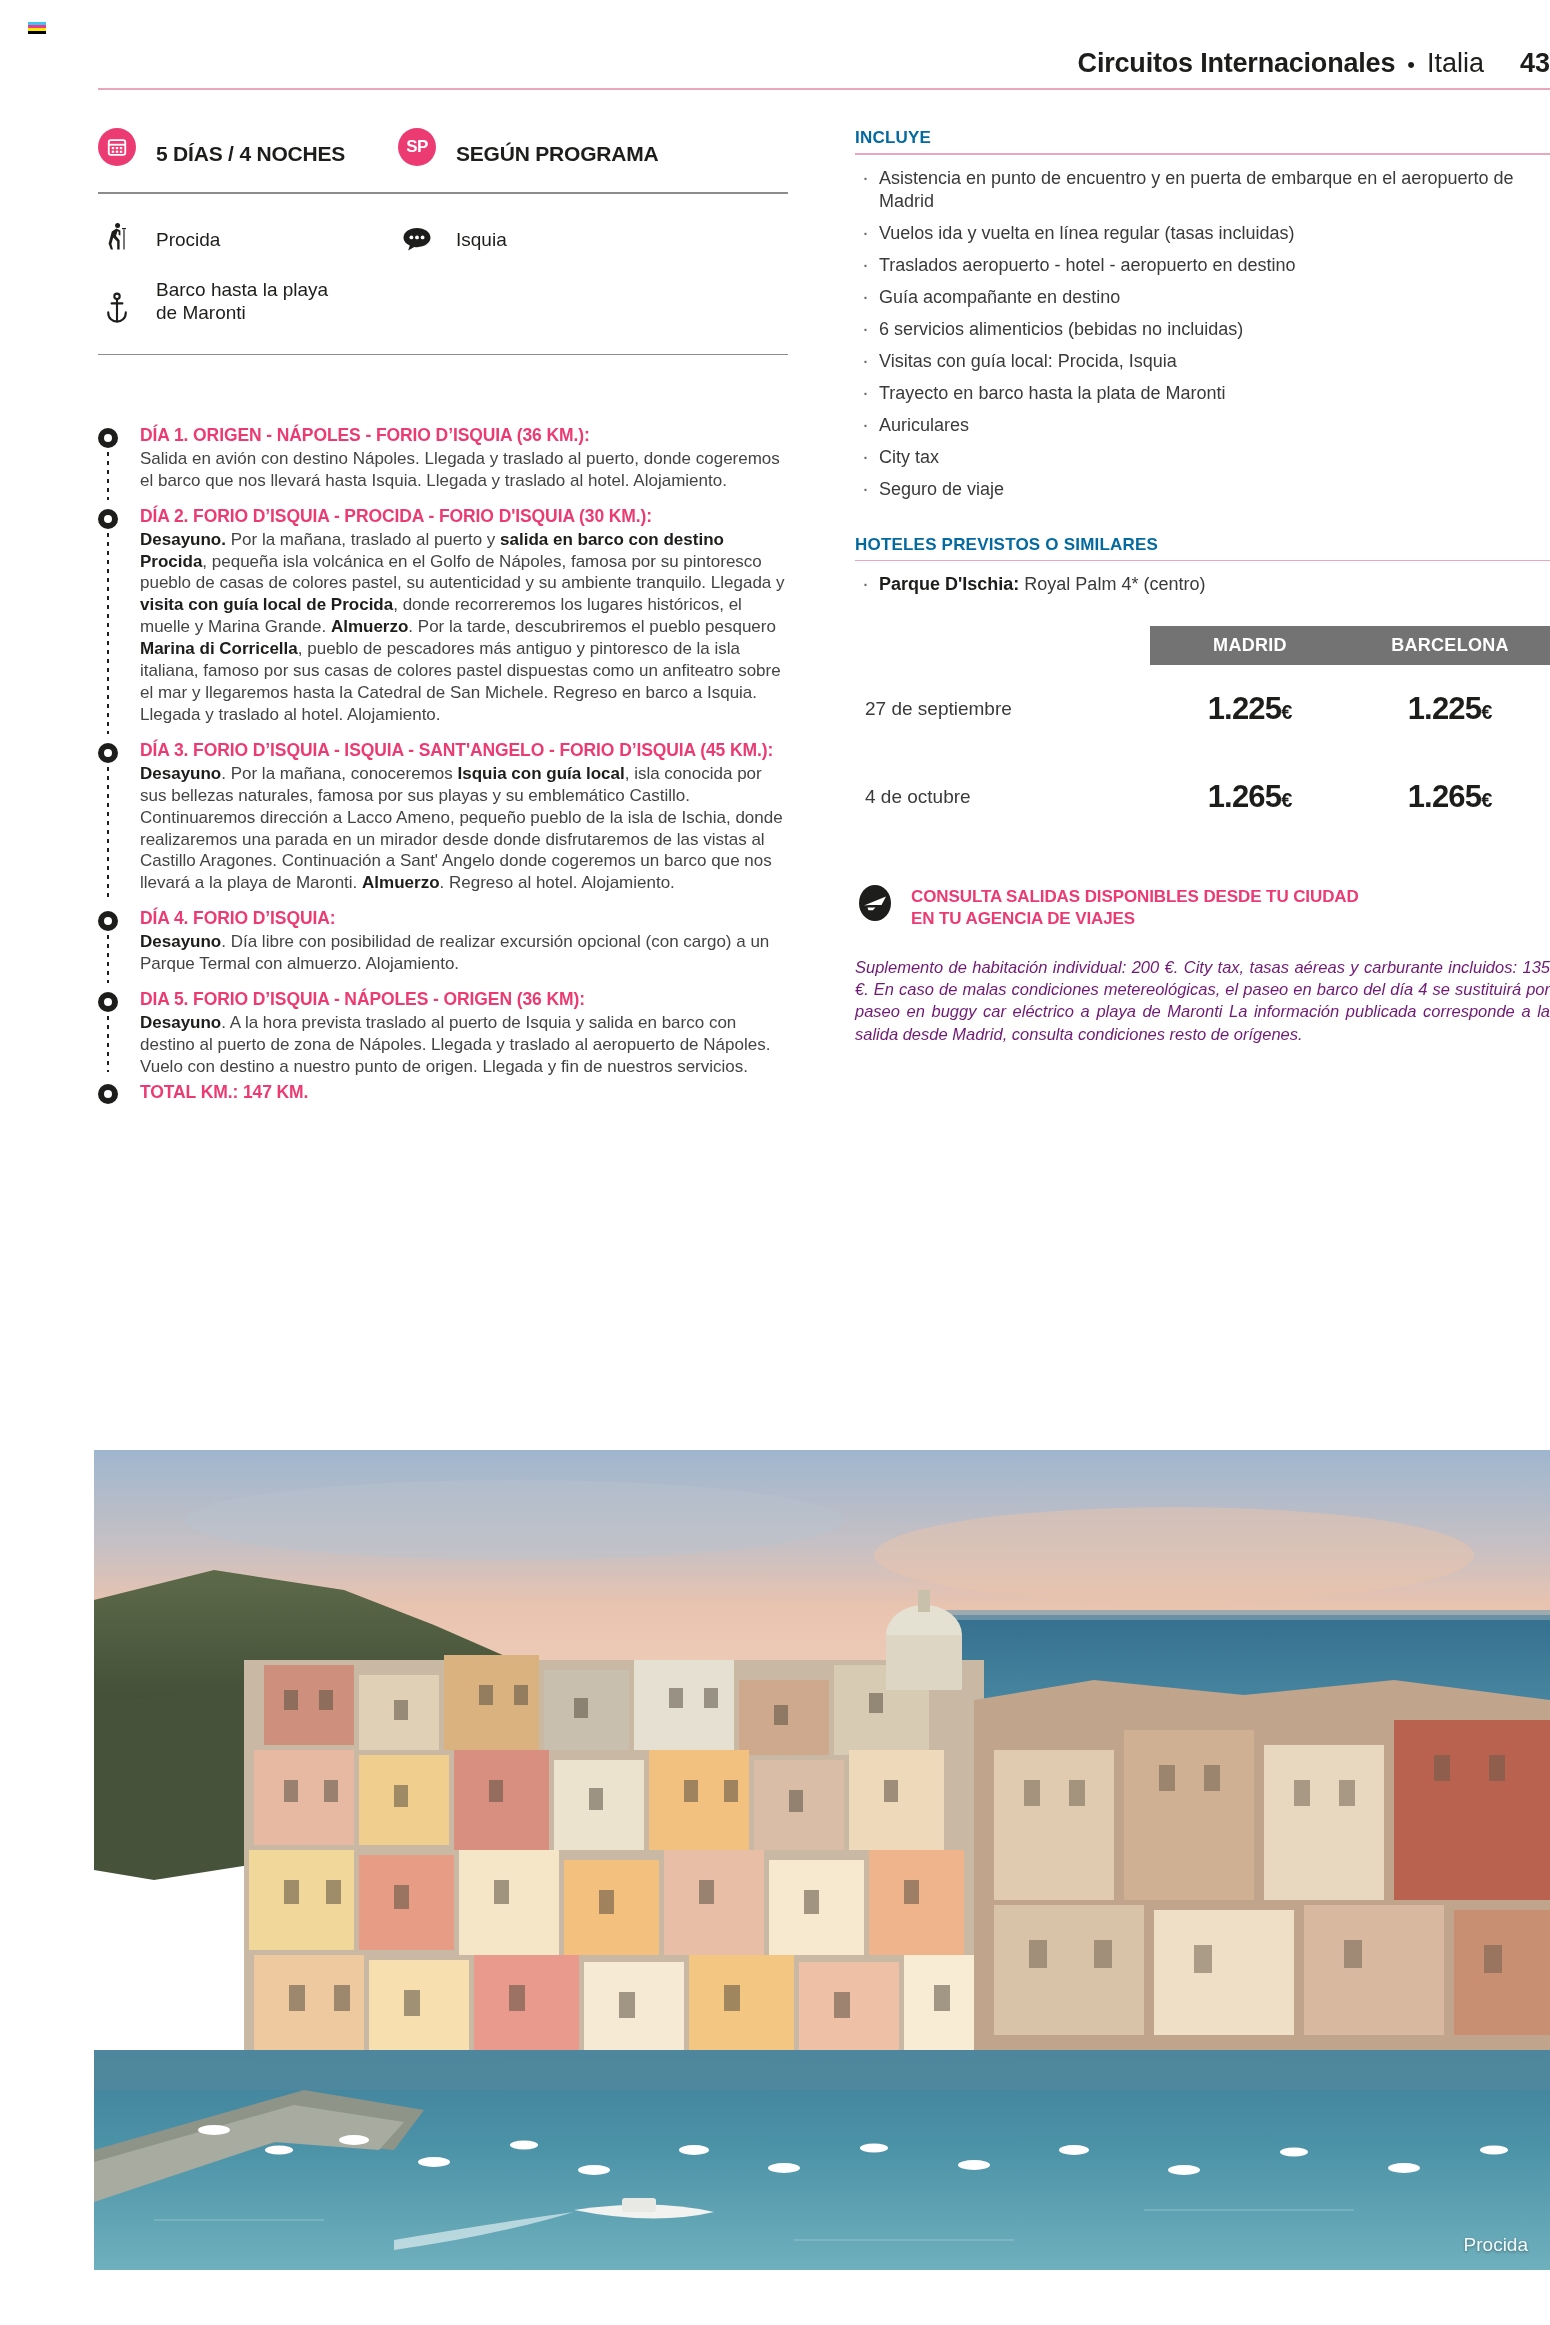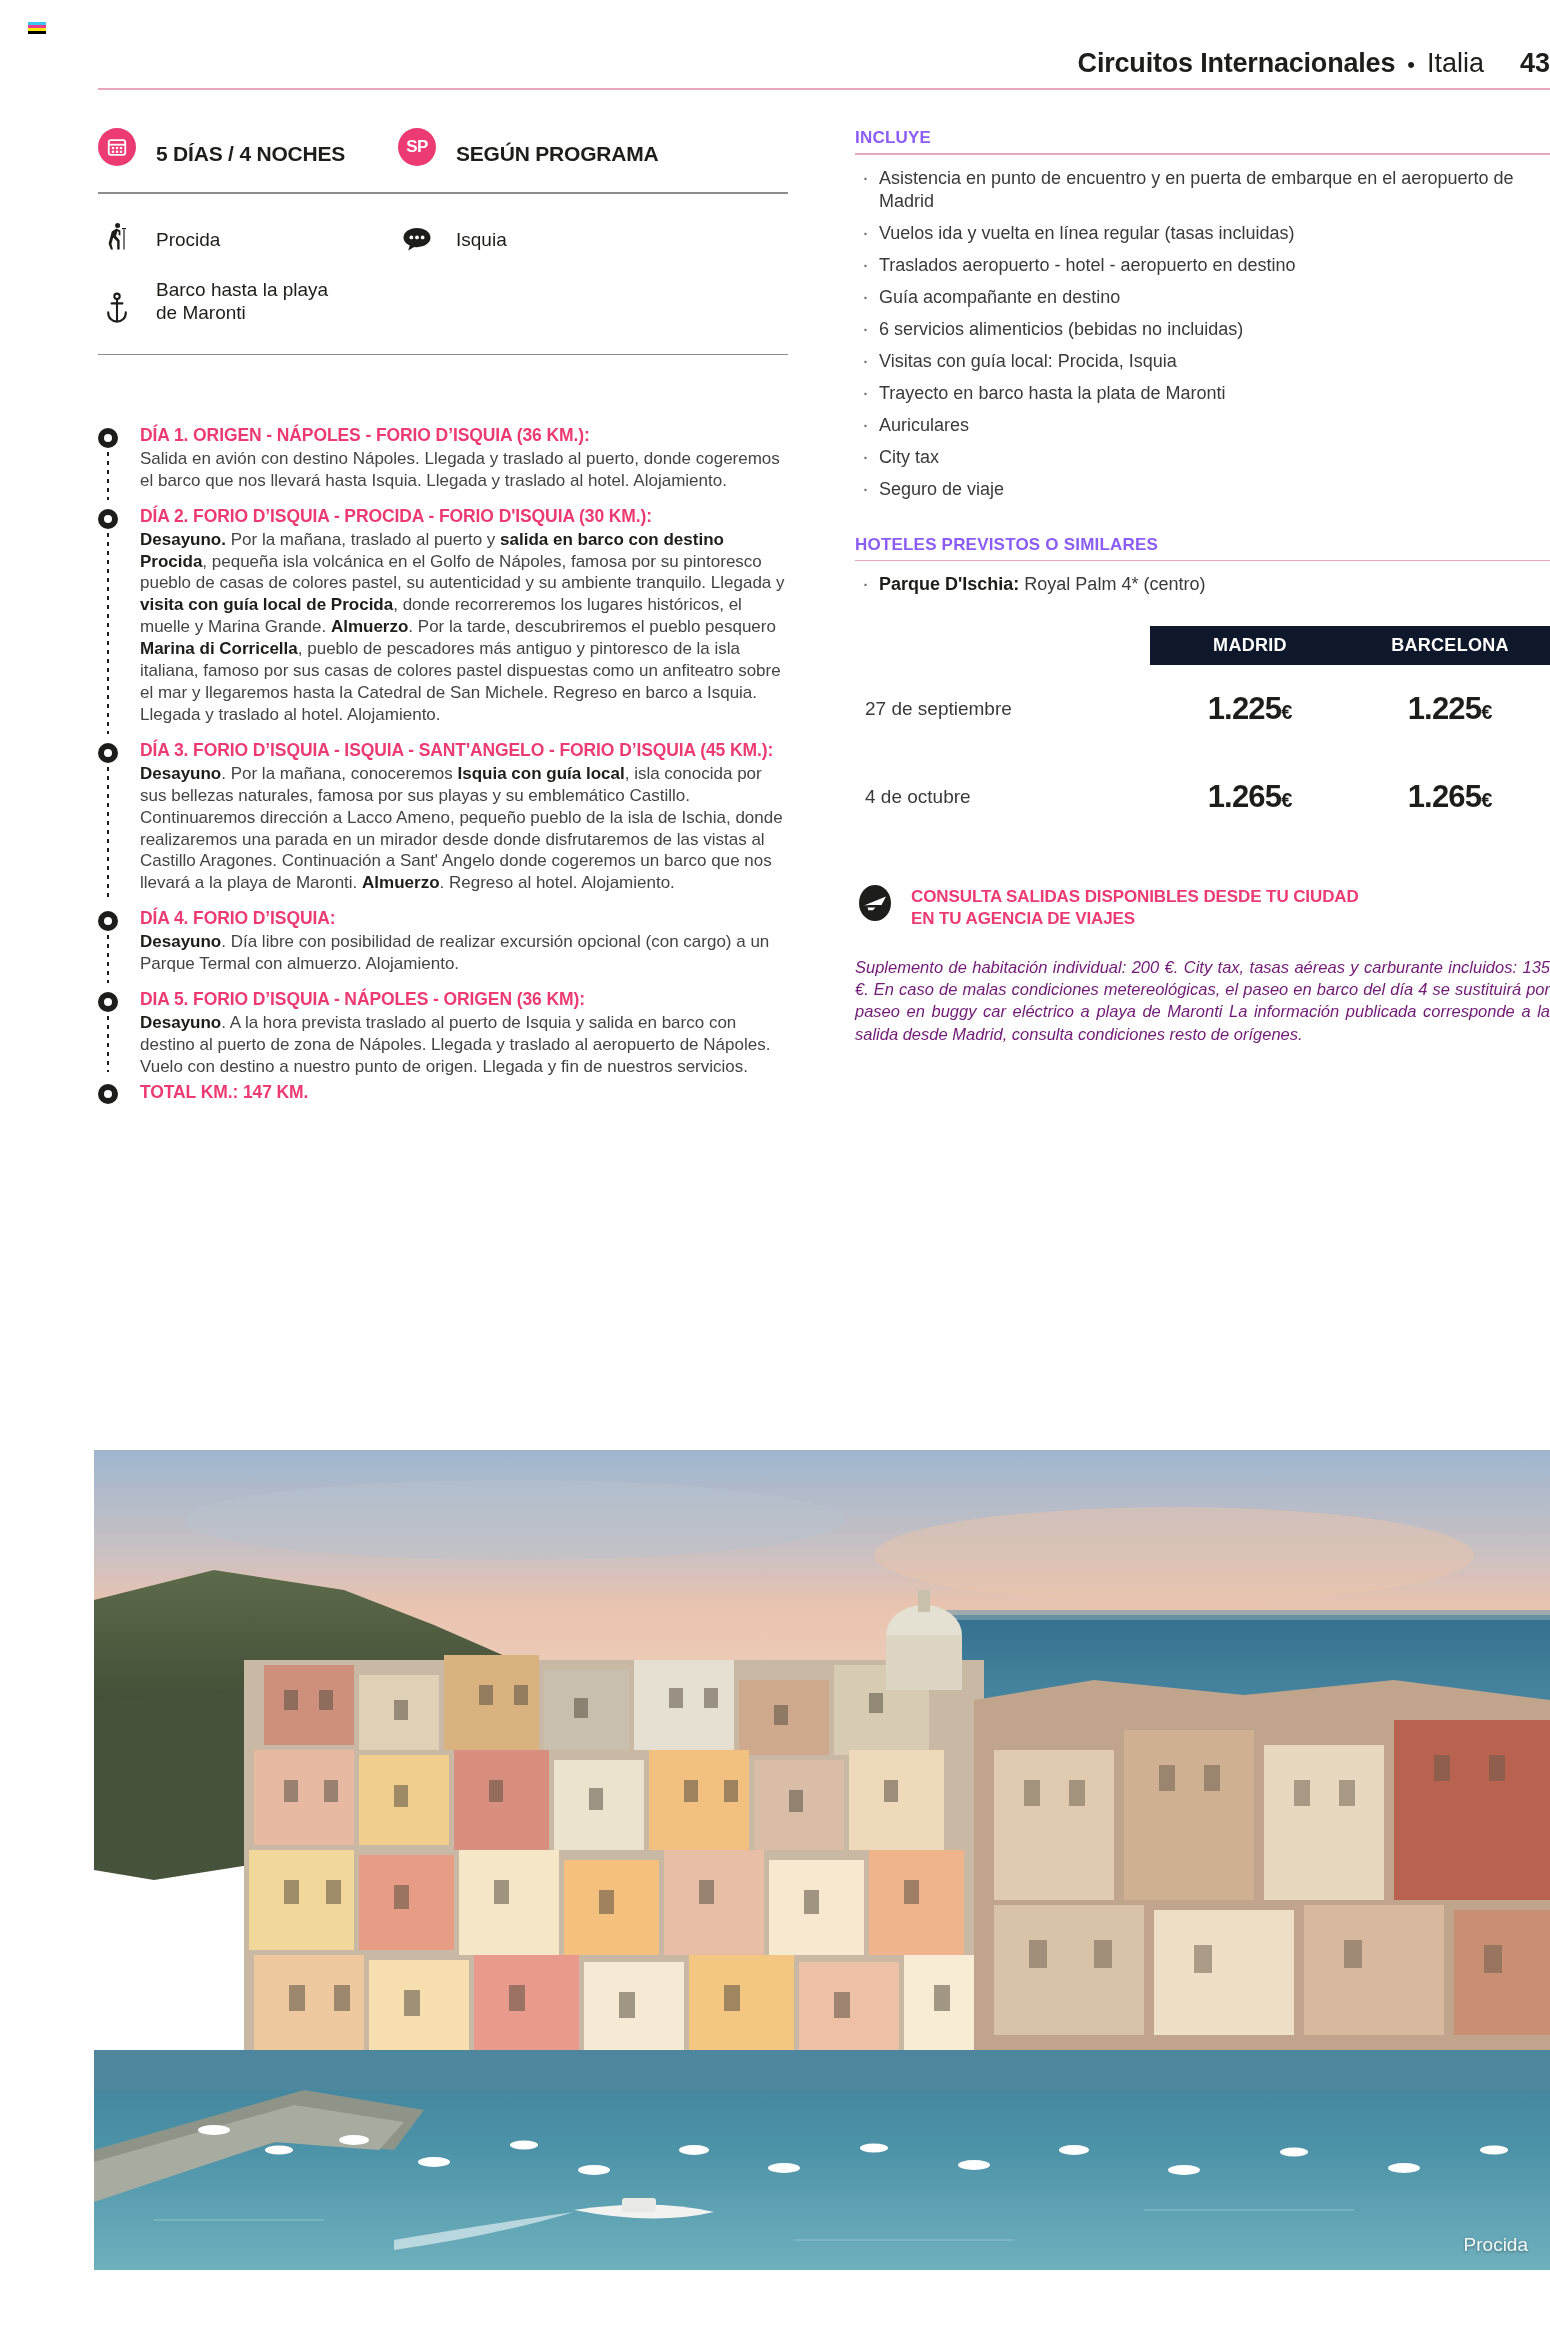--- a/index.html
+++ b/index.html
@@ -79,42 +79,42 @@
   }
   .day-body { font-size:17px; color:#444444; line-height:1.29; }
   .day-body b { color:#1d1d1b; font-weight:bold; }
   .total-km { padding-left:42px; position:relative; margin-top:4px; }
   .total-km .day-marker { top:2px; }
   .total-km-text { font-size:17.5px; font-weight:bold; color:#ec3a72; letter-spacing:-0.1px; }
 
   
   .right-col { position:absolute; left:855px; top:128px; width:695px; }
   .sec-head {
-    font-size:17px; font-weight:bold; color:#8b5cf6;
+    font-size:17px; font-weight:bold; color:#0369a1;
     letter-spacing:0.2px; padding-bottom:5px;
   }
   .sec-rule { height:1.5px; background:#e8a7bd; margin-bottom:12px; }
   ul.plain { list-style:none; }
   ul.plain li {
     position:relative; padding-left:24px;
     font-size:18px; line-height:1.28; color:#3a3a3a; margin-bottom:9px;
   }
   ul.plain li::before {
     content:"·"; position:absolute; left:7px; top:-3px;
     font-size:21px; color:#6b6b6b; line-height:1.28;
   }
   ul.plain li b { color:#1d1d1b; font-weight:bold; }
 
   .hoteles-wrap { margin-top:34px; }
 
   
   .price-table { margin-top:30px; width:695px; border-collapse:collapse; }
   .price-table th.blank { width:295px; background:transparent; border:none; }
   .price-table th.city {
-    background:#0f172a; color:#ffffff;
+    background:#737373; color:#ffffff;
     font-size:18px; font-weight:bold; letter-spacing:0.3px;
     padding:9px 0; text-align:center; width:200px;
   }
   .price-table td.date {
     font-size:19px; color:#3a3a3a; padding:26px 0 26px 10px; vertical-align:middle;
   }
   .price-table td.price {
     text-align:center; vertical-align:middle; padding:26px 0;
     font-size:31px; font-weight:bold; color:#1d1d1b; letter-spacing:-0.8px;
   }

